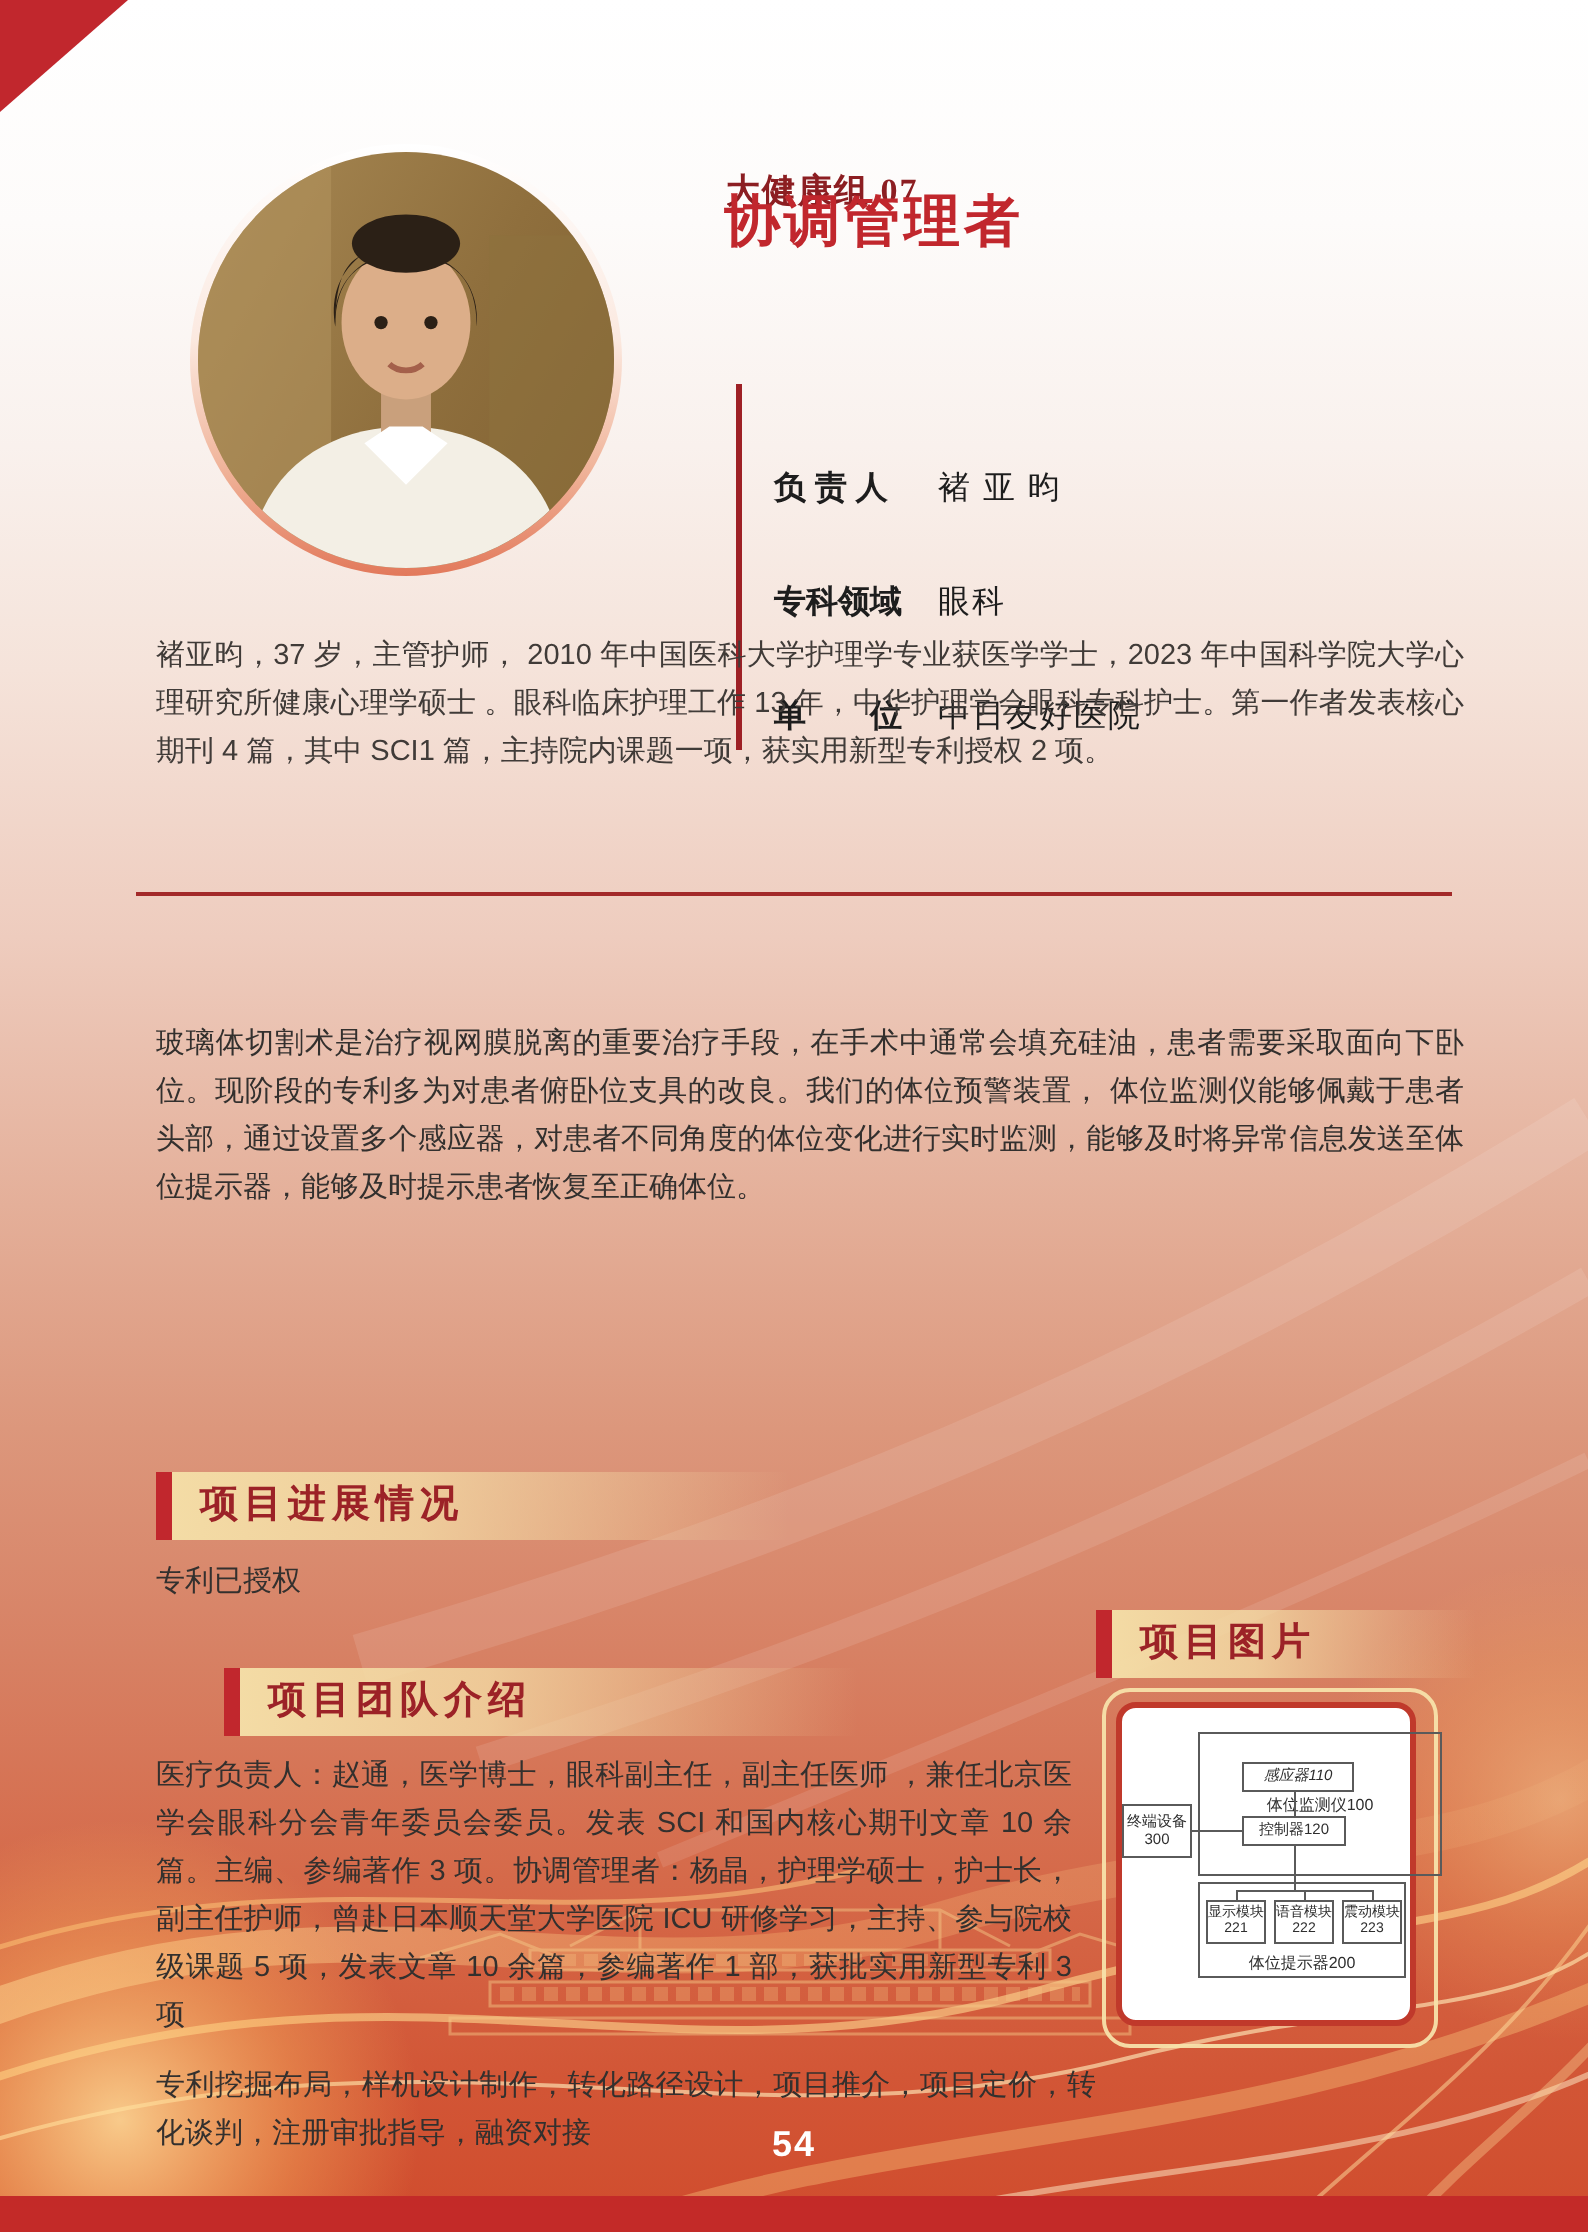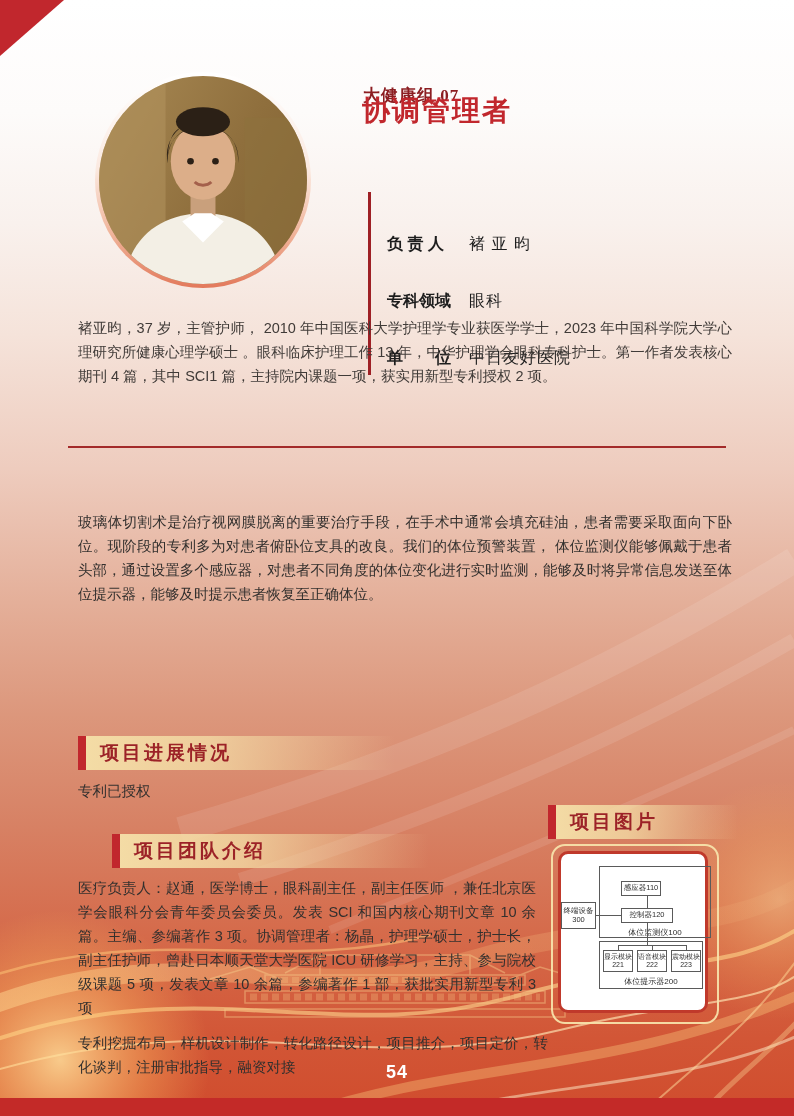--- a/index.html
+++ b/index.html
@@ -181,24 +181,24 @@
     <div class="sec-body" style="left:78px;top:1031px;width:470px;">专利挖掘布局，样机设计制作，转化路径设计，项目推介，项目定价，转化谈判，注册审批指导，融资对接</div>
 
     <div class="sec-h" style="left:548px;top:805px;width:198px;">
       <span class="sec-bar"></span>
       <h2 class="sec-title">项目图片</h2>
     </div>
 
     <div class="card-outline"></div>
     <div class="card">
 
-      <div class="dg" style="left:38px;top:12px;width:112px;height:72px;justify-content:flex-end;">
+      <div class="dg" style="left:38px;top:12px;width:122px;height:72px;justify-content:center;">
         <span class="dg-label" style="position:static;margin-top:1px;">体位监测仪100</span>
       </div>
-      <div class="dg" style="left:60px;top:27px;width:40px;height:15px;">
+      <div class="dg" style="left:60px;top:27px;width:56px;height:15px;font-style:italic;">
         <span>感应器110</span>
       </div>
       <div class="dg" style="left:60px;top:54px;width:52px;height:15px;">
         <span>控制器120</span>
       </div>
       <div class="dg" style="left:0px;top:48px;width:35px;height:27px;">
         <span>终端设备</span>
         <span>300</span>
       </div>
 

